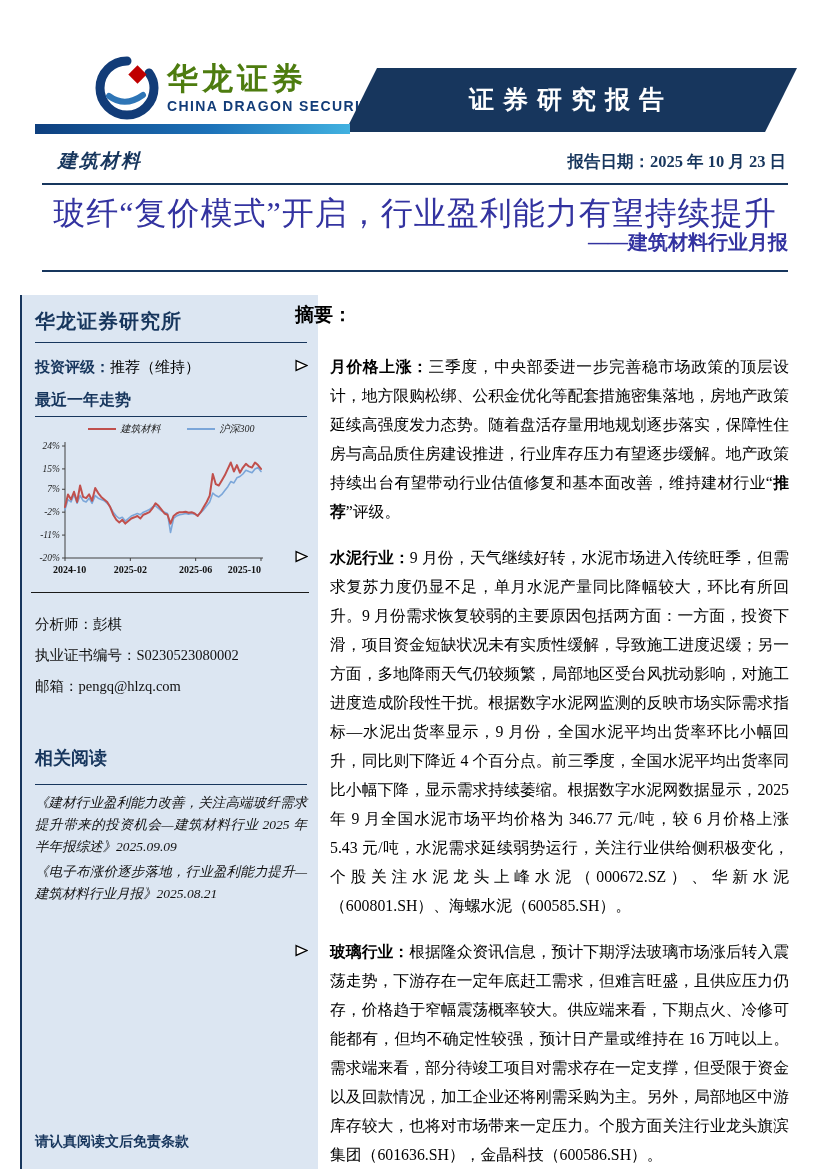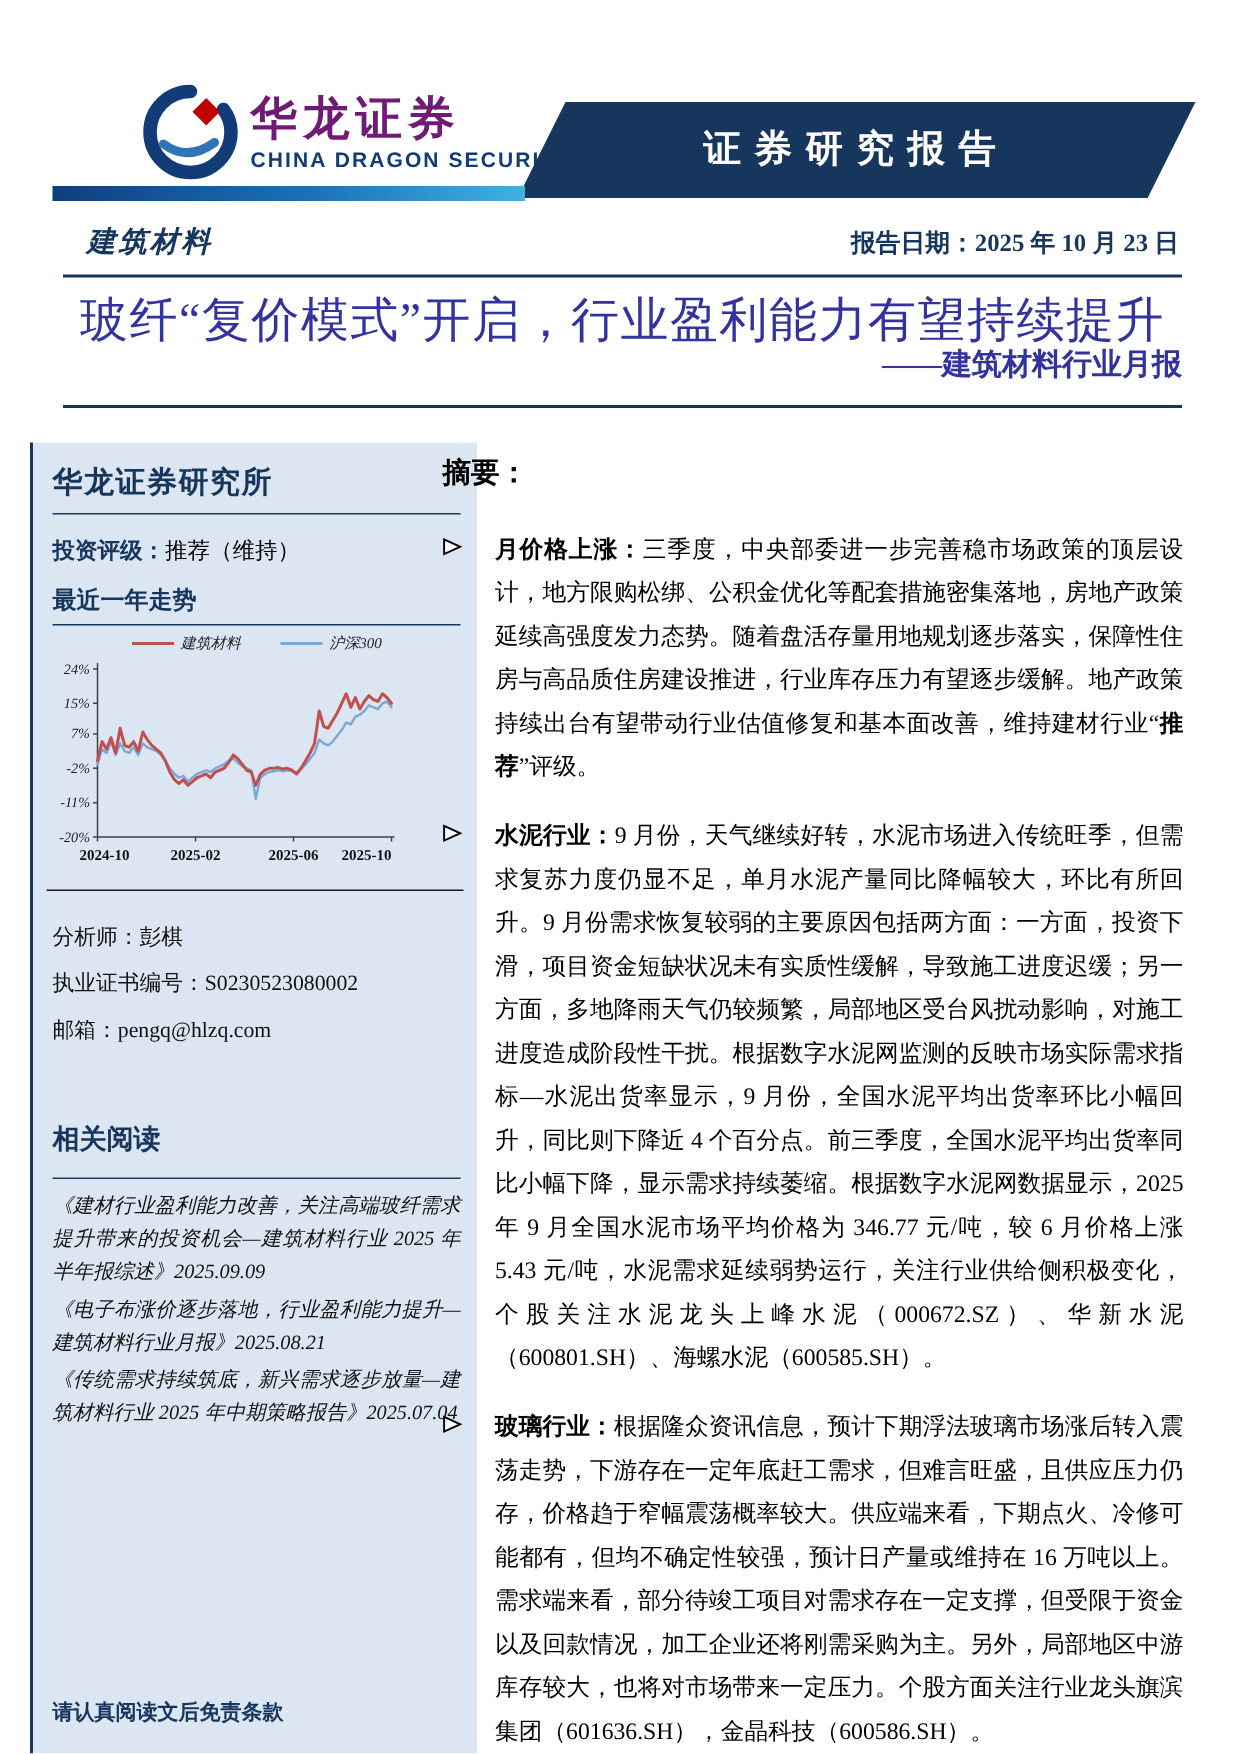--- a/index.html
+++ b/index.html
@@ -3,21 +3,21 @@
 <meta charset="utf-8">
 <style>
   html,body{margin:0;padding:0;background:#fff;}
   .page{position:relative;width:826px;height:1169px;background:#fff;overflow:hidden;
         font-family:"Liberation Serif","DejaVu Serif",serif;color:#000;}
 
   
   .logo-wrap{position:absolute;left:95px;top:56px;display:flex;align-items:center;}
   .logo-mark{width:64px;height:64px;}
   .brand{margin-left:8px;}
-  .brand-cn{font-size:31px;font-weight:bold;color:#701a75;letter-spacing:4px;line-height:1.1;}
+  .brand-cn{font-size:31px;font-weight:bold;color:#4d7c0f;letter-spacing:4px;line-height:1.1;}
   .brand-en{font-size:14px;font-weight:bold;color:#123C78;letter-spacing:1.4px;margin-top:2px;
             font-family:"Liberation Sans","DejaVu Sans",sans-serif;}
   .banner{position:absolute;left:377px;top:68px;width:420px;height:64px;background:#17365D;
           transform:skewX(-26.5deg);transform-origin:top left;}
   .banner-text{display:block;transform:skewX(26.5deg);text-align:center;line-height:64px;
                color:#fff;font-size:25px;font-weight:bold;letter-spacing:9px;}
   .grad-bar{position:absolute;left:35px;top:124px;width:315px;height:10px;
             background:linear-gradient(90deg,#0E3F7E 0%,#1C71B8 55%,#41B1E0 100%);}
   .industry{position:absolute;left:58px;top:148px;font-size:19px;font-weight:bold;
             font-style:italic;color:#17365D;letter-spacing:2px;}
@@ -141,21 +141,20 @@
 
     <div class="analyst-block">
       <div><span>分析师：</span><span>彭棋</span></div>
       <div><span>执业证书编号：</span><span>S0230523080002</span></div>
       <div><span>邮箱：</span><span>pengq@hlzq.com</span></div>
     </div>
 
     <div class="related-title">相关阅读</div>
     <p class="related-item">《建材行业盈利能力改善，关注高端玻纤需求提升带来的投资机会—建筑材料行业 2025 年半年报综述》2025.09.09</p>
     <p class="related-item">《电子布涨价逐步落地，行业盈利能力提升—建筑材料行业月报》2025.08.21</p>
-    <p class="related-item">《传统需求持续筑底，新兴需求逐步放量—建筑材料行业 2025 年中期策略报告》2025.07.04</p>
 
     <div class="footer-note">请认真阅读文后免责条款</div>
   </div>
 
   <div class="main">
     <div class="summary-heading">摘要：</div>
 
     <div class="bullet">
       <span class="marker">
         <svg width="13" height="13" viewBox="0 0 12 12">

